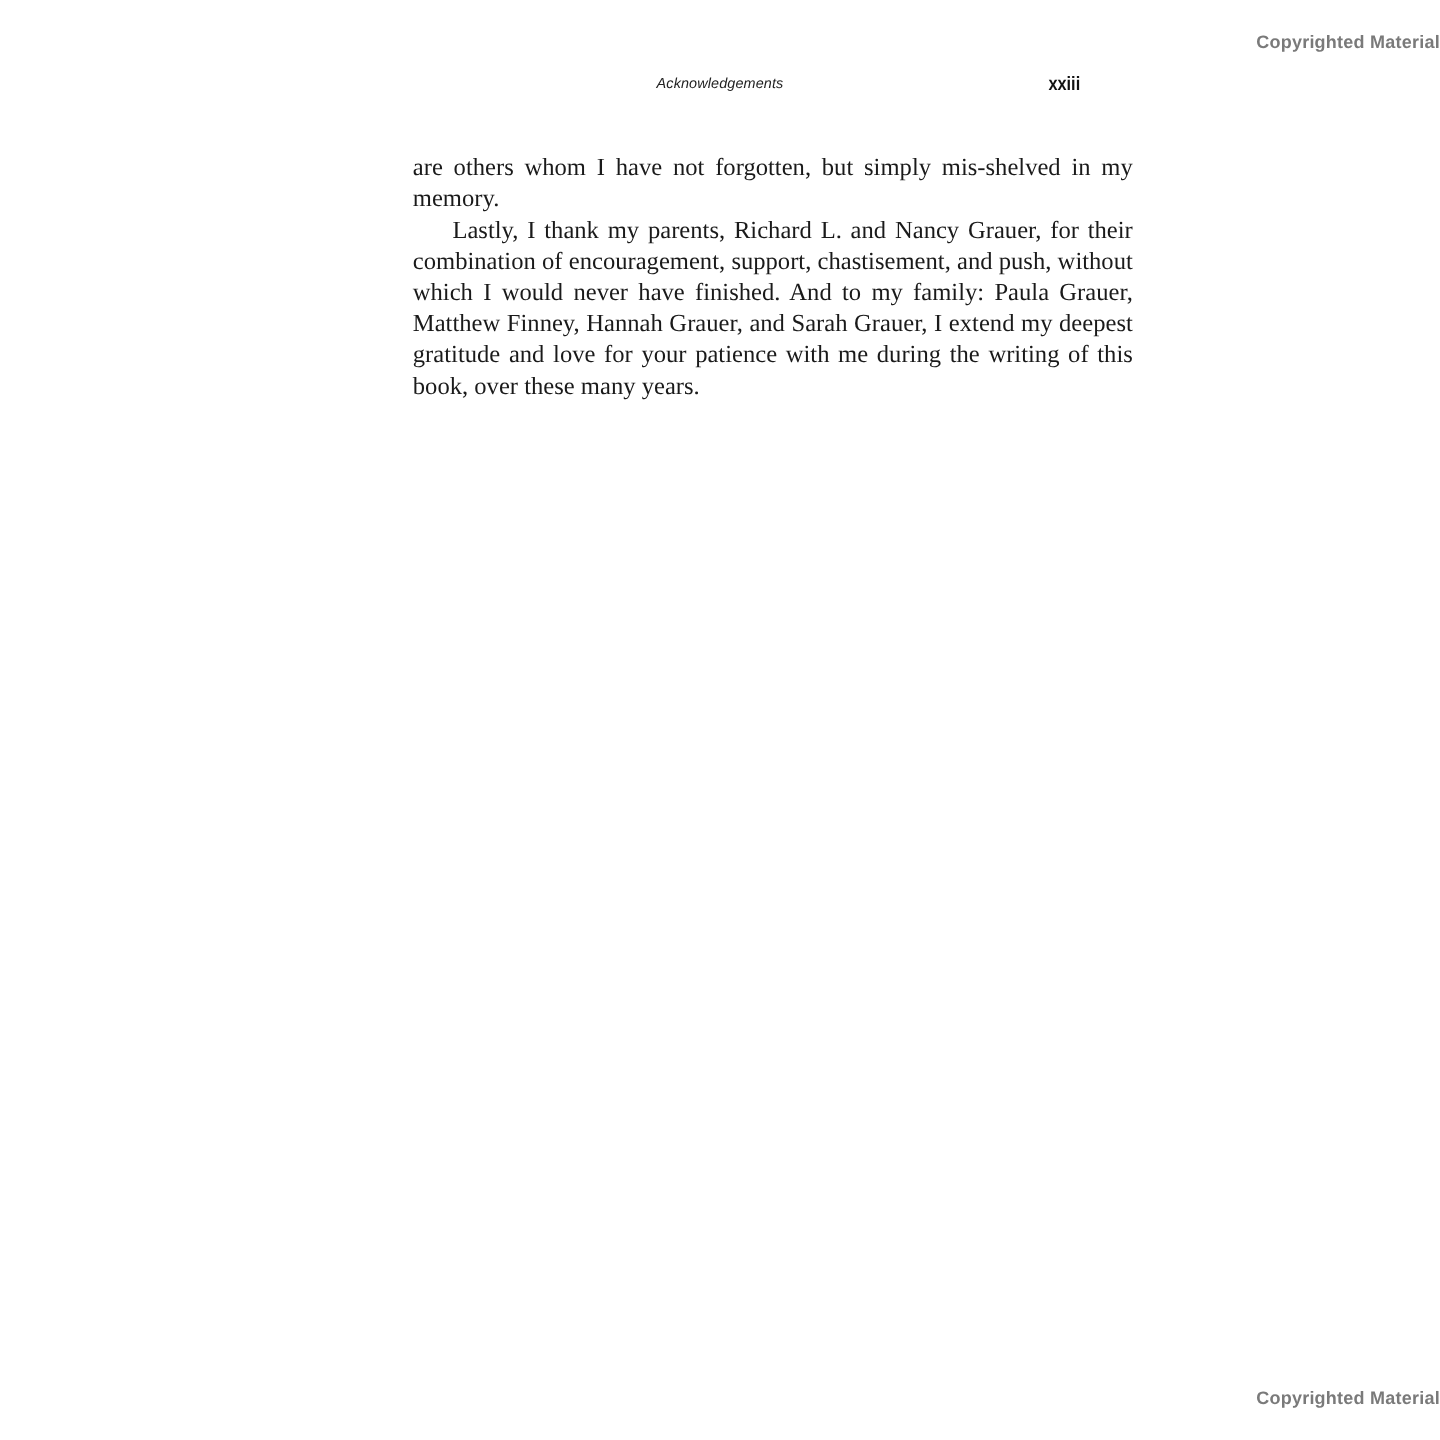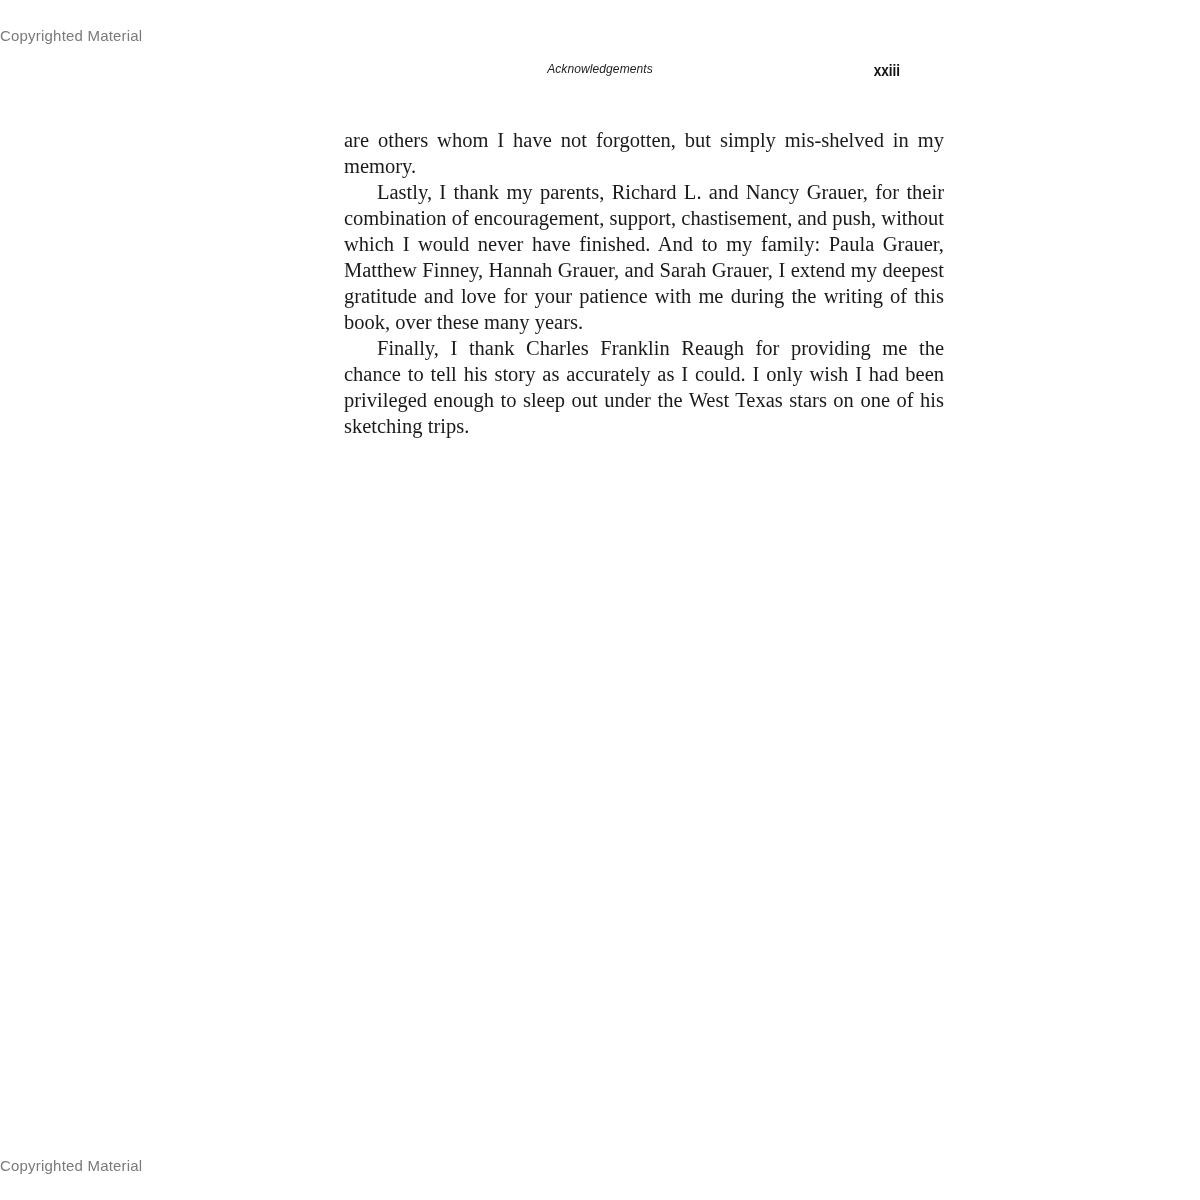--- a/index.html
+++ b/index.html
@@ -1,19 +1,19 @@
 <!DOCTYPE html>
 <html><head>
 <meta charset="utf-8">
 <style>
   html, body { margin:0; padding:0; background:#ffffff; }
   body { width:1200px; height:1200px; position:relative; overflow:hidden; }
   .watermark {
-    position:absolute; left:0; width:1200px; text-align:left;
-    font-family:"Liberation Sans", sans-serif; font-weight:normal;
+    position:absolute; left:0; width:1200px; text-align:right;
+    font-family:"Liberation Sans", sans-serif; font-weight:bold;
     font-size:15px; color:#7a7a7a; letter-spacing:0.2px;
   }
   .wm-top { top:27px; }
   .wm-bottom { top:1157px; }
   .running-head {
     position:absolute; top:62px; left:300px; width:600px; height:22px;
     font-family:"Liberation Sans", sans-serif;
   }
   .rh-title {
     position:absolute; left:0; width:600px; text-align:center;
@@ -37,16 +37,15 @@
 <div class="watermark wm-top">Copyrighted Material</div>
 
 <div class="running-head">
   <span class="rh-title">Acknowledgements</span>
   <span class="rh-page">xxiii</span>
 </div>
 
 <div class="body-text">
   <p>are others whom I have not forgotten, but simply mis-shelved in my memory.</p>
   <p class="indent">Lastly, I thank my parents, Richard L. and Nancy Grauer, for their combination of encouragement, support, chastisement, and push, without which I would never have finished. And to my family: Paula Grauer, Matthew Finney, Hannah Grauer, and Sarah Grauer, I extend my deepest gratitude and love for your patience with me during the writing of this book, over these many years.</p>
-  <p class="indent">Finally, I thank Charles Franklin Reaugh for providing me the chance to tell his story as accurately as I could. I only wish I had been privileged enough to sleep out under the West Texas stars on one of his sketching trips.</p>
 </div>
 
 <div class="watermark wm-bottom">Copyrighted Material</div>
 
 </body></html>

